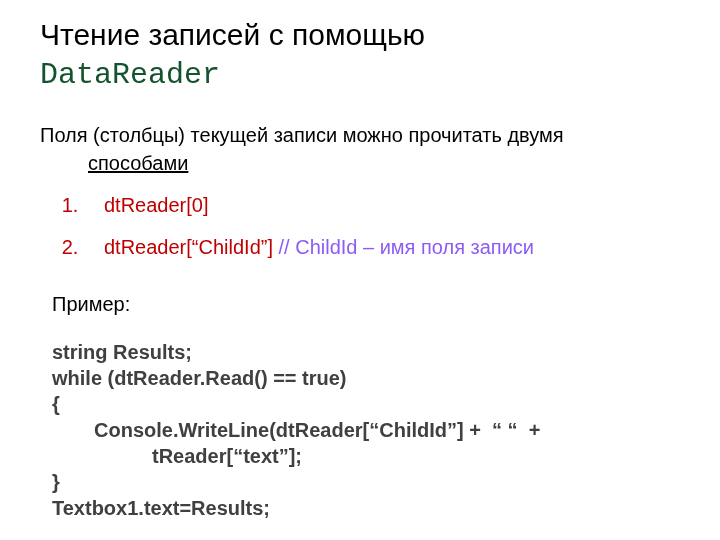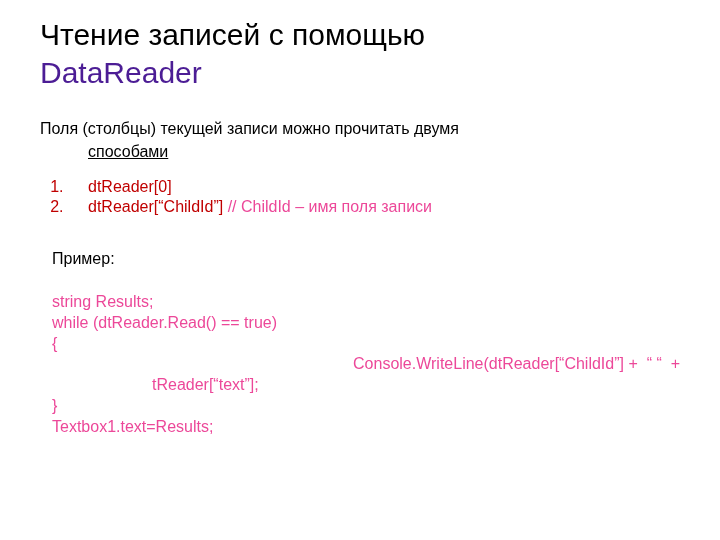--- a/index.html
+++ b/index.html
@@ -17,58 +17,60 @@
     padding: 10px 40px 20px 40px;
     box-sizing: border-box;
   }
   .title {
     font-size: 30px;
     line-height: 1.25;
     margin: 6px 0 28px 0;
     font-weight: normal;
   }
   .title .accent {
-    color: #4c1d95;
+    color: #14532d;
+    font-family: Liberation Mono, monospace;
   }
   .body {
-    font-size: 16px;
+    font-size: 20px;
     line-height: 1.3;
   }
   .intro {
     margin: 0 0 2px 0;
     padding-left: 0;
   }
   .intro-cont {
     padding-left: 48px;
     margin: 0 0 14px 0;
     text-decoration: underline;
   }
   ol.codeways {
     margin: 0 0 4px 0;
     padding-left: 28px;
     color: #c00000;
   }
   ol.codeways li {
     padding-left: 20px;
-    margin: 0;
+    margin: 16px;
   }
   .item-inner { }
   .black { color: #000; }
-  .item-comment { color: #ec4899; }
+  .item-comment { color: #8b5cf6; }
   .example-label {
     margin: 31px 0 2px 0;
     padding-left: 12px;
   }
   .codeblock {
-    color: #ec4899;
+    color: #404040;
     padding-left: 12px;
     margin-top: 22px;
+    font-weight: bold;
   }
   .codeblock .line { white-space: pre; }
-  .codeblock .indent1 { padding-left: 42px; text-align: right; }
+  .codeblock .indent1 { padding-left: 42px; }
   .codeblock .indent2 { padding-left: 100px; }
 </style>
 </head>
 <body>
 
 <div class="slide">
 
   <div class="title">
     <span>Чтение записей с помощью</span><br>
     <span class="accent">DataReader</span>

